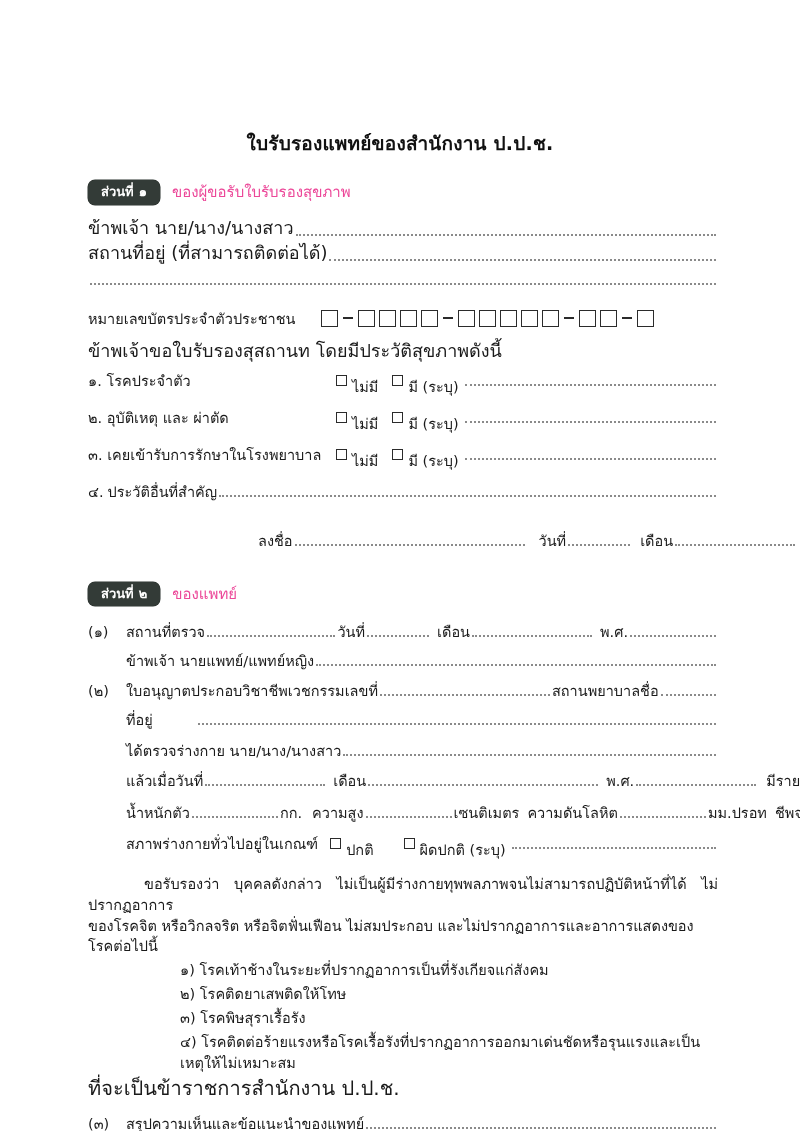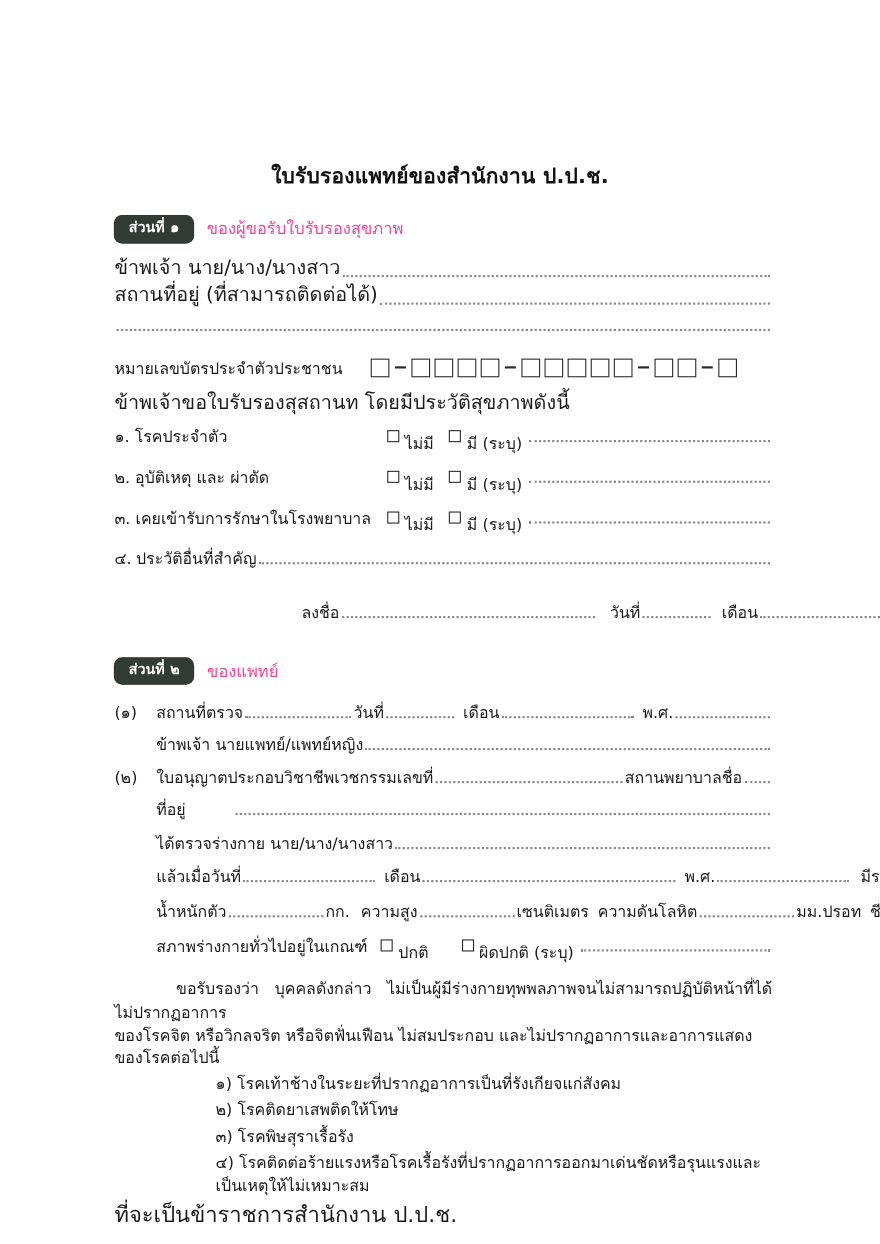--- a/index.html
+++ b/index.html
@@ -11,21 +11,21 @@
     width: 800px;
     height: 1131px;
     font-family: "DejaVu Sans", "Liberation Sans", sans-serif;
     color: #1a1a1a;
     position: relative;
     overflow: hidden;
   }
   .page {
     position: absolute;
     inset: 0;
-    padding: 16px;
+    padding: 0;
   }
 
   
   .dots {
     flex: 1 1 auto;
     border-bottom: 2px dotted #8a8a8a;
     height: 0.80em;
     min-width: 10px;
     margin: 0 2px;
   }

